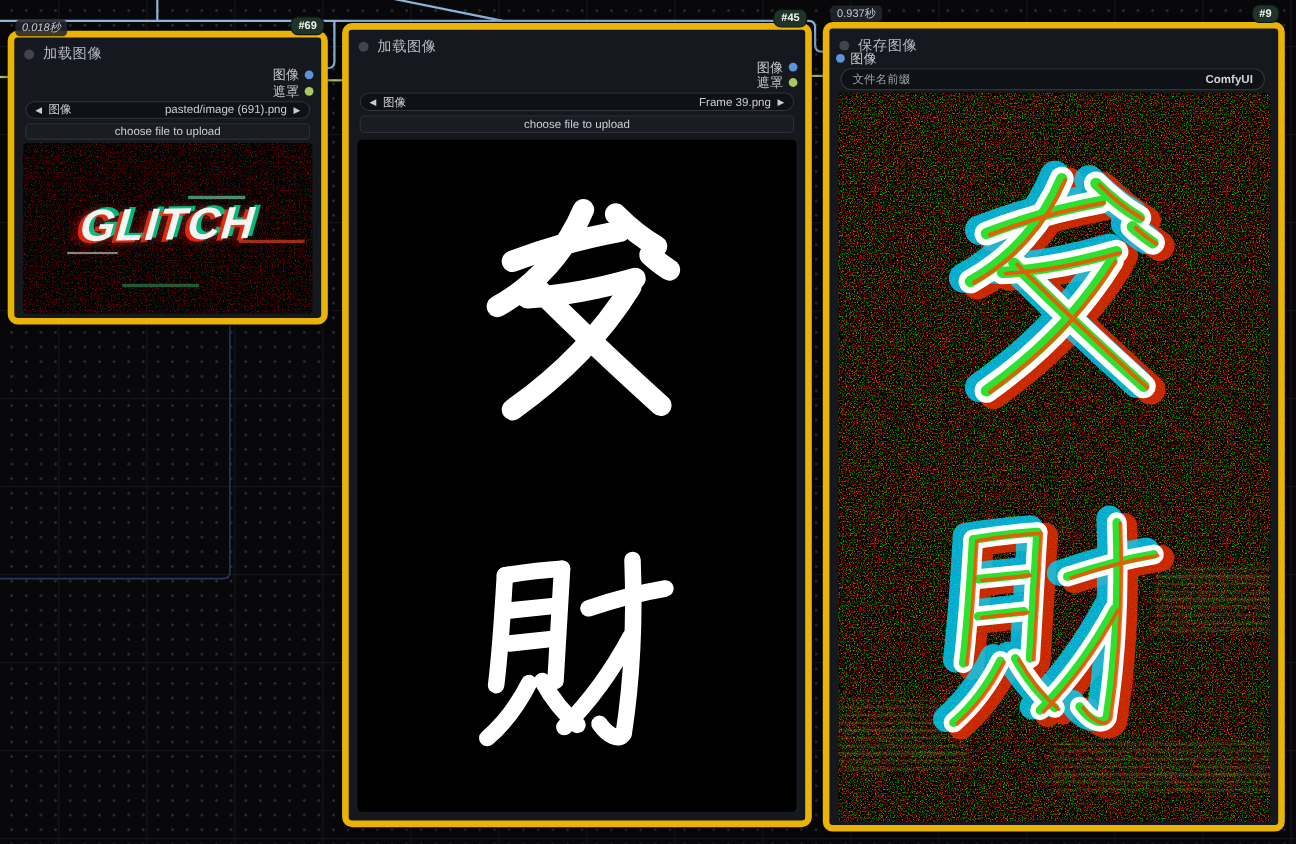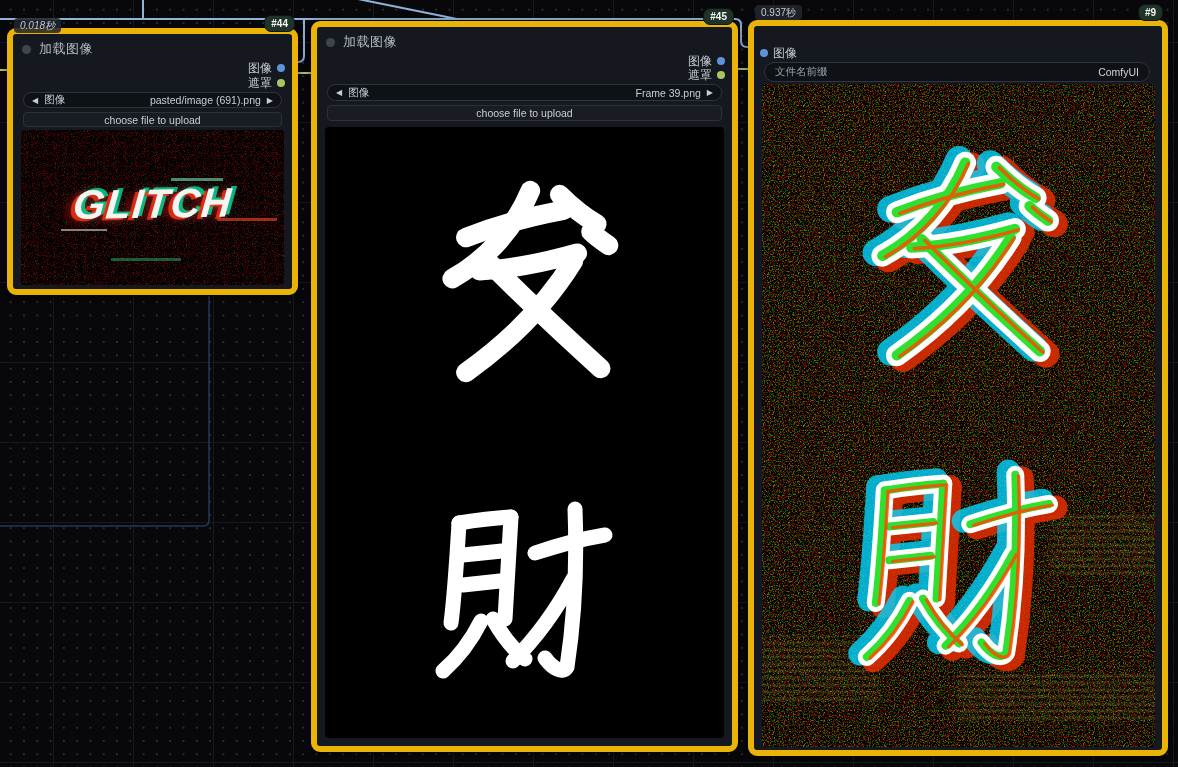--- a/index.html
+++ b/index.html
@@ -51,21 +51,21 @@
     display:flex; align-items:center; justify-content:center;
     font-size:10.5px; color:#c8cdd4; cursor:pointer; white-space:nowrap;
   }
   .prefix-pill {
     position:absolute; height:20px;
     background:#0e1116; border:1px solid #30343b; border-radius:10px;
     display:flex; align-items:center; justify-content:space-between;
     padding:0 10px; font-size:10.5px;
   }
   .prefix-label { color:#9aa0aa; }
-  .prefix-value { color:#cfd3d9; }
+  .prefix-value { color:#cfd3d9;font-weight:bold; }
 
   .badge { position:absolute; z-index:4; font-size:10px; line-height:13px; padding:1px 6px; white-space:nowrap; }
   .badge.time { background:#23262cde; color:#c3c8cf; border-radius:4px; }
   .badge.nid  { background:#1f3328; color:#f2f6f2; border-radius:7px; font-weight:bold; border:1px solid #0d1510; }
 
   .preview { position:absolute; overflow:hidden; border-radius:4px; }
   .preview svg.noise { position:absolute; inset:0; width:100%; height:100%; }
 
   
   .glitch-prev { background:#0a0708; }
@@ -140,21 +140,21 @@
 
   <g stroke="#aecb6b" stroke-width="2" fill="none">
     <path d="M291,73 H313"></path>
     <path d="M735,69 H750"></path>
     <path d="M-3,70 H8"></path>
   </g>
 </svg>
 
 <div class="node" style="left:7px; top:28px; width:291px; height:267px;">
   <div class="badge time" style="left:1px; top:-16px;font-style:italic;">0.018秒</div>
-  <div class="badge nid" style="right:-3px; top:-19px;">#44</div>
+  <div class="badge nid" style="right:-3px; top:-19px;">#69</div>
 
   <div class="node-title">
     <span class="collapse-dot"></span>
     <span class="title-text">加载图像</span>
   </div>
 
   <div class="slot-row out" style="top:27px;">
     <span class="slot-label">图像</span>
     <span class="slot-dot dot-image"></span>
   </div>
@@ -225,20 +225,24 @@
     <svg class="glyph" width="248" height="200" viewBox="0 0 240 200">
       <use href="#g-cai" stroke="#ffffff" stroke-width="15"></use>
     </svg>
   </div>
 </div>
 
 <div class="node" style="left:748px; top:20px; width:420px; height:736px;">
   <div class="badge time" style="left:1px; top:-21px;">0.937秒</div>
   <div class="badge nid" style="right:-1px; top:-22px;">#9</div>
 
+  <div class="node-title">
+    <span class="collapse-dot"></span>
+    <span class="title-text">保存图像</span>
+  </div>
 
   <div class="slot-row in" style="top:20px;">
     <span class="slot-dot dot-image"></span>
     <span class="slot-label">图像</span>
   </div>
 
   <div class="prefix-pill" style="left:10px; right:12px; top:36px;">
     <span class="prefix-label">文件名前缀</span>
     <span class="prefix-value">ComfyUI</span>
   </div>

